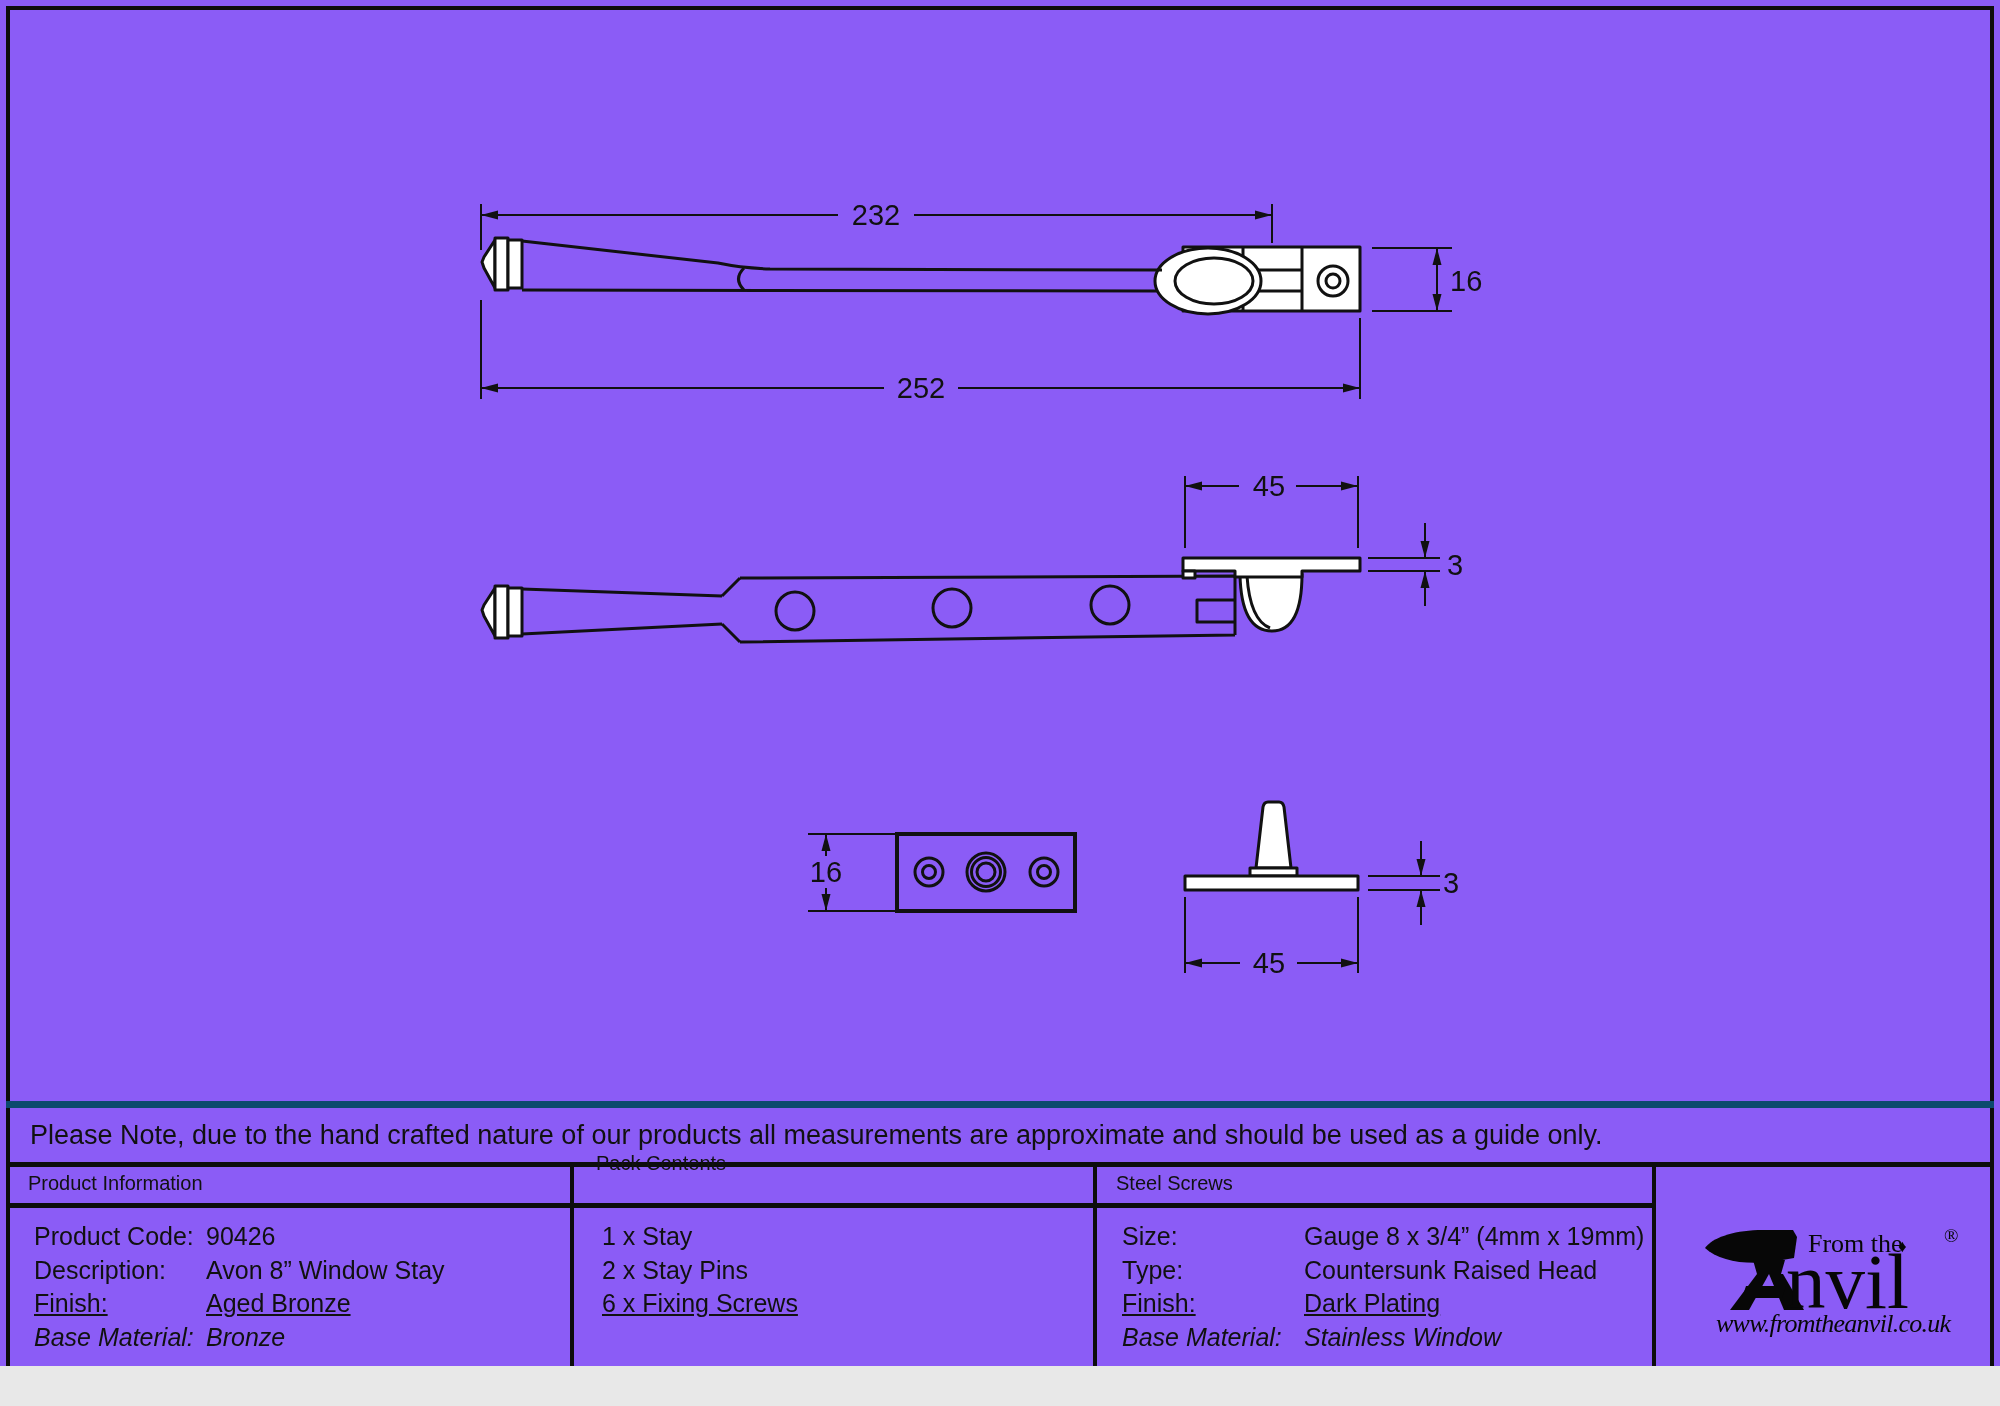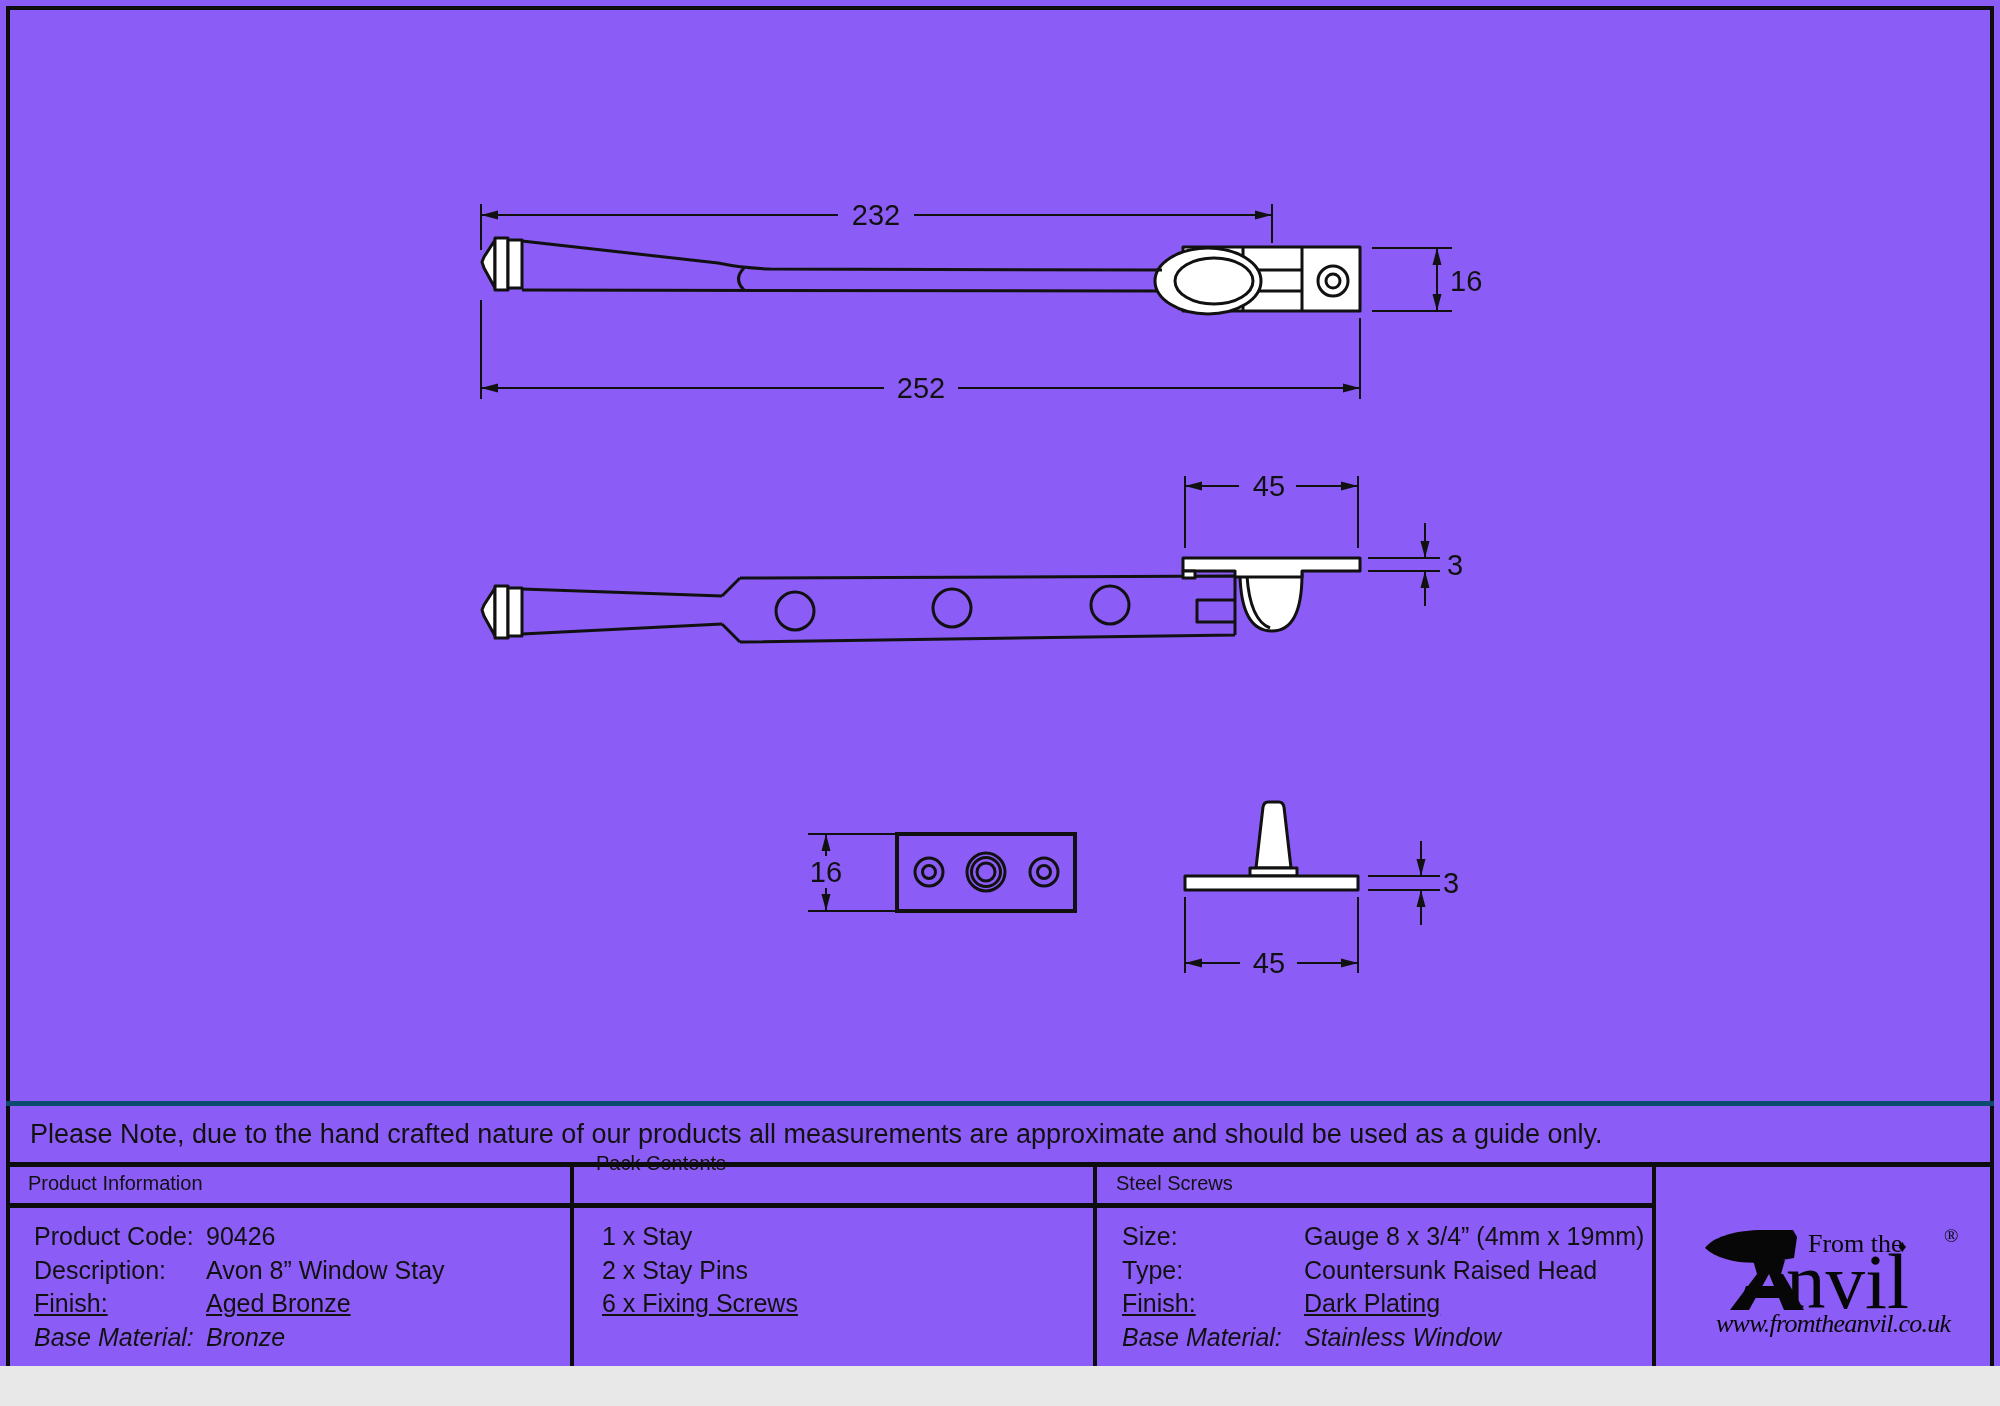--- a/index.html
+++ b/index.html
@@ -14,21 +14,21 @@
   
   #drawing-svg { position:absolute; left:0; top:0; }
   .o3 { stroke:#111; stroke-width:3; fill:none; stroke-linejoin:round; }
   .o3f { stroke:#111; stroke-width:3; fill:#fff; stroke-linejoin:round; }
   .o4 { stroke:#111; stroke-width:4; fill:none; }
   .dl { stroke:#111; stroke-width:2; fill:none; }
   .ar { fill:#111; stroke:none; }
   .dimtxt { font-family:"Liberation Sans",sans-serif; font-size:29px; fill:#111; }
   
   #note-band { position:absolute; left:6px; top:1101px; width:1988px; height:66px;
-    border-top:5px solid #0c4a6e; border-bottom:5px solid #0d0d0d;
+    border-top:7px solid #0c4a6e; border-bottom:5px solid #0d0d0d;
     display:flex; align-items:center; padding-left:24px; font-size:27px; }
   
   .vline { position:absolute; top:1167px; height:231px; width:4px; background:#0d0d0d; }
   #hline-header { position:absolute; left:6px; top:1203px; width:1650px; height:5px; background:#0d0d0d; }
   
   .thead { position:absolute; font-size:20px; font-weight:400; white-space:nowrap; }
   .tcell { position:absolute; font-size:25px; white-space:nowrap;margin-left:6px; }
   .r0 { top:1222px; } .r1 { top:1256px;text-align:center; } .r2 { top:1289px;text-decoration:underline; } .r3 { top:1323px;font-style:italic; }
   .c1l { left:28px; } .c1v { left:200px; }
   .c2  { left:596px; }

